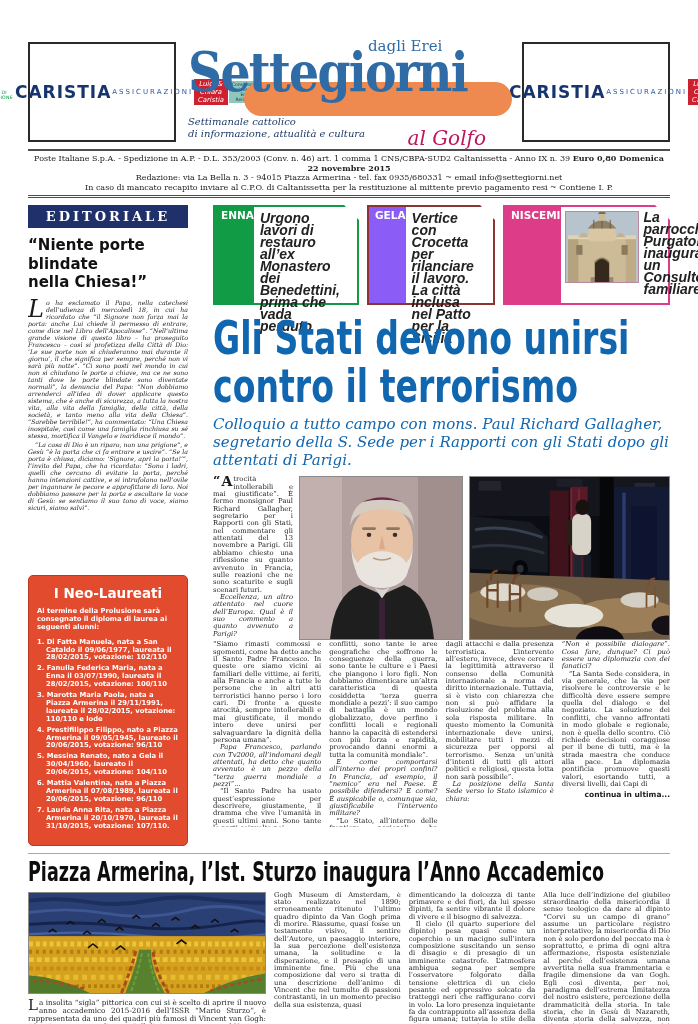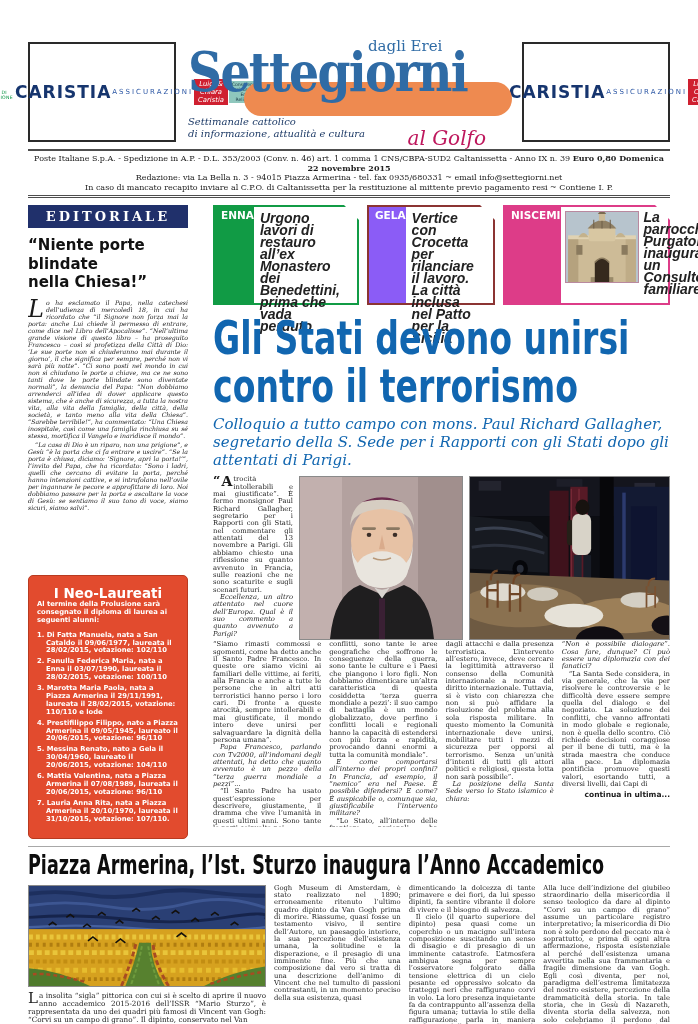--- a/index.html
+++ b/index.html
@@ -35,21 +35,21 @@
   
   .edit-header{background:#20306b;color:#fff;text-align:center;font-weight:bold;letter-spacing:3px;font-size:13px;padding:4px 0;}
   .edit-title{font-family:"DejaVu Sans",sans-serif;font-weight:bold;font-size:15px;line-height:18.5px;color:#111;margin:8px 0 7px;}
   .edit-body{font-style:italic;font-size:6.2px;line-height:7px;text-align:justify;height:266px;overflow:hidden;}
   .edit-body p{margin:0 0 2px;}
   .edit-body .ind{text-indent:7px;margin:0;}
   .dc{float:left;font-style:italic;font-size:24px;line-height:19px;padding:1px 2px 0 0;}
   
   .neo-box{margin-top:10px;background:#e24b2e;border:1px solid #b83a20;border-radius:5px;padding:9px 8px 11px;
            color:#fff;font-family:"DejaVu Sans",sans-serif;}
-  .neo-title{text-align:center;font-weight:bold;font-size:13.5px;}
+  .neo-title{text-align:center;font-weight:bold;font-size:13.5px;margin-bottom:7px;}
   .neo-intro{font-weight:bold;font-size:6.8px;line-height:7.9px;margin-bottom:7px;}
   .neo-item{font-weight:bold;font-size:6.8px;line-height:7.9px;padding-left:9px;text-indent:-9px;margin-bottom:3px;}
   
   .teasers{display:flex;gap:8px;height:100px;}
   .teaser{position:relative;border:2px solid;background:#fff;display:flex;flex-direction:row;box-sizing:border-box;}
   .t-enna{width:146px;flex:none;border-color:#119b45;}
   .t-gela{width:128px;flex:none;border-color:#8b3433;}
   .t-niscemi{flex:1;min-width:0;border-color:#dd3c88;}
   .teaser-head{color:#fff;font-family:"DejaVu Sans",sans-serif;font-weight:bold;font-size:10.5px;padding:2px 0 2px 6px;}
   .t-enna .teaser-head{background:#119b45;}

